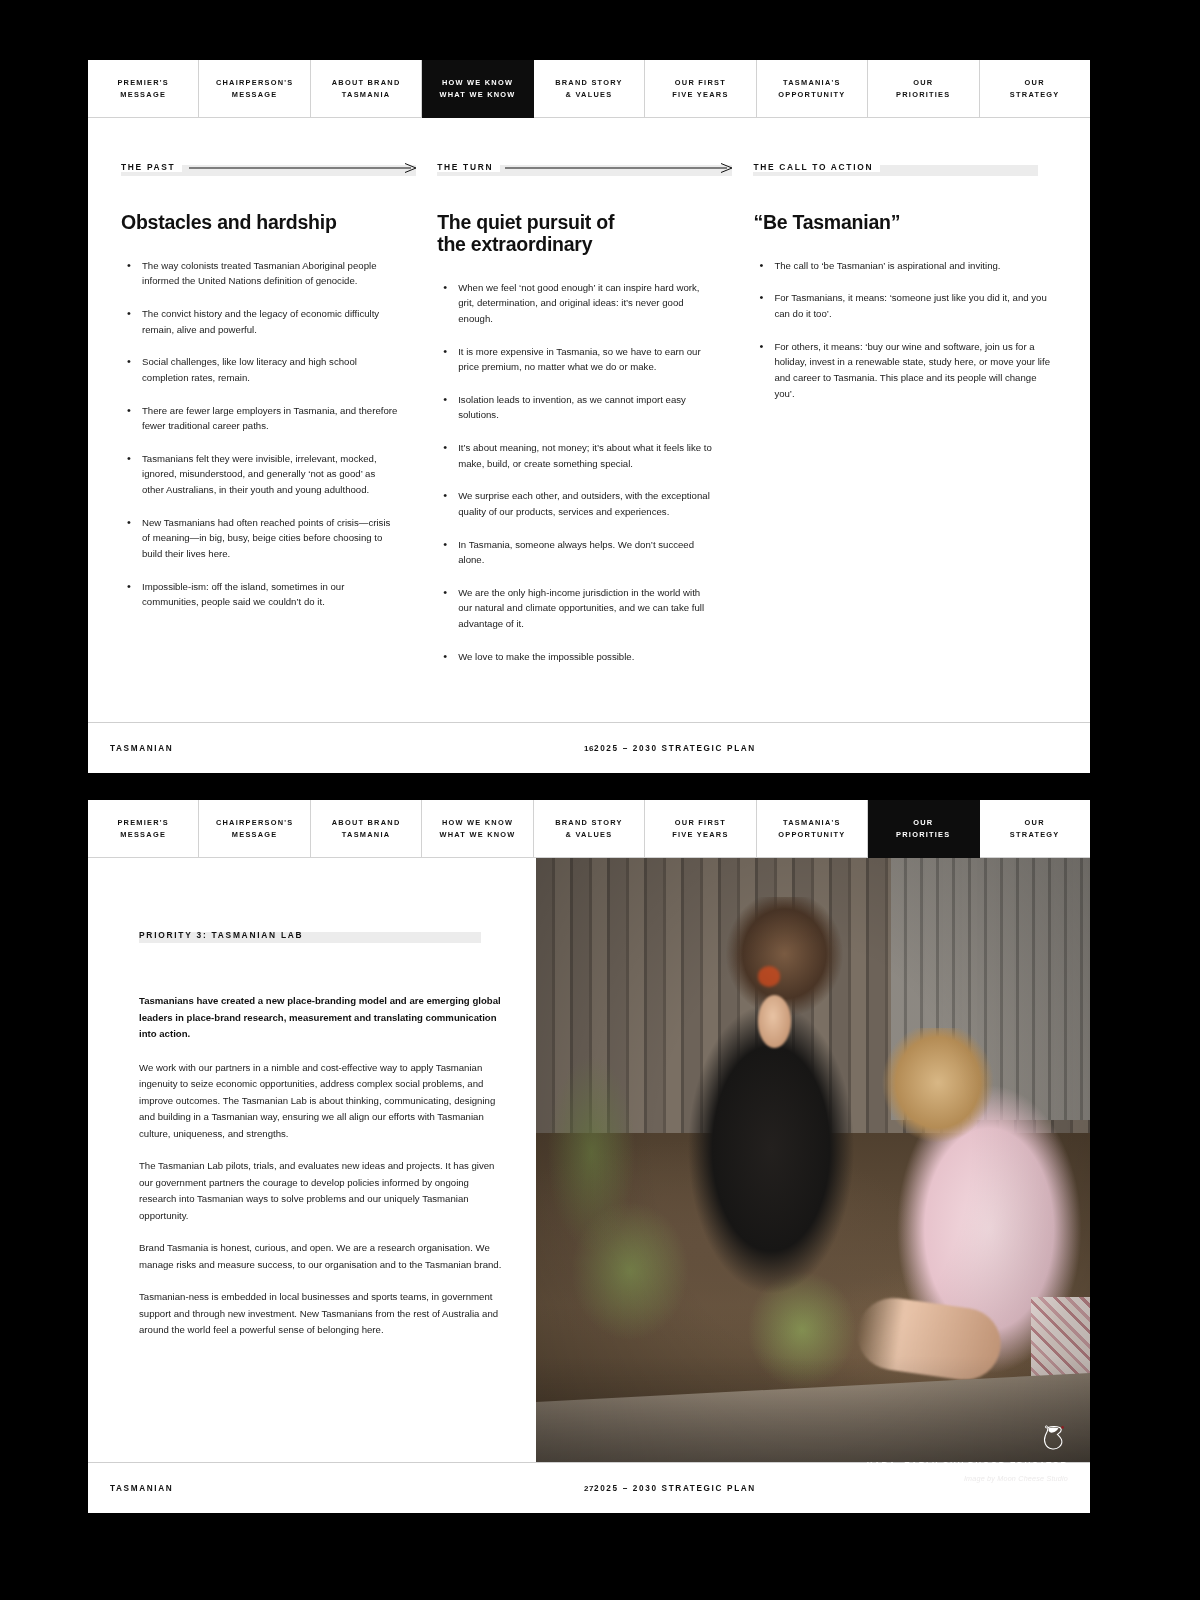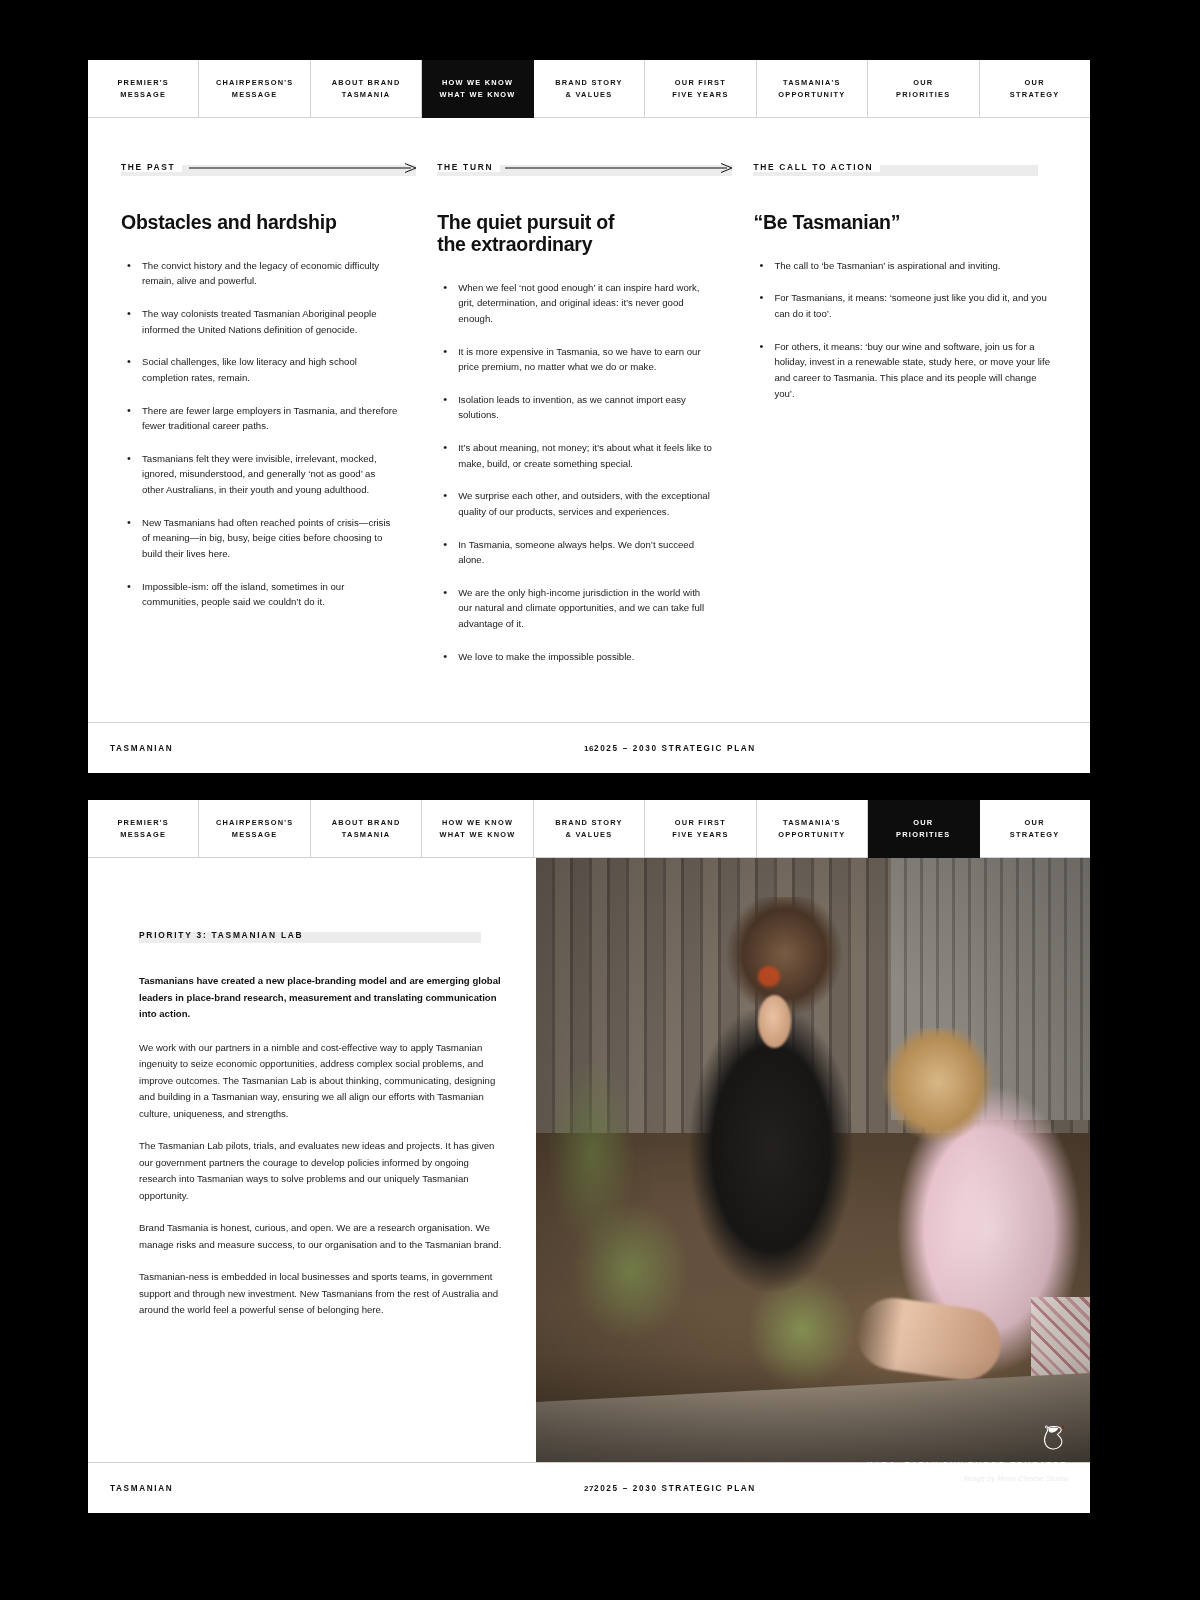--- a/index.html
+++ b/index.html
@@ -155,21 +155,21 @@
     padding: 66px 33px 0 51px;
     background: #fff;
   }
   .p2-right {
     flex: 1;
     position: relative;
     overflow: hidden;
     background: #4a4038;
   }
 
-  .p2-eyebrow-wrap { position: relative; height: 20px; margin-bottom: 29px; }
+  .p2-eyebrow-wrap { position: relative; height: 20px; margin-bottom: 49px; }
   .p2-eyebrow-bar {
     position: absolute; left: 0; top: 8px;
     width: 342px; height: 11px; background: #ececec;
   }
   .p2-eyebrow {
     position: relative; z-index: 2;
     font-size: 8.4px; font-weight: 700; letter-spacing: 1.75px;
     color: #111; background: transparent;
   }
   .p2-lead {
@@ -330,22 +330,22 @@
           <span class="eyebrow">THE PAST</span>
           <span class="eyebrow-arrow" style="left: 68px; width: 228px;">
             <svg width="228" height="10" viewBox="0 0 228 10">
               <line x1="0" y1="5" x2="222" y2="5" stroke="#111" stroke-width="1"></line>
               <polyline points="216,0.5 227,5 216,9.5" fill="none" stroke="#111" stroke-width="1"></polyline>
             </svg>
           </span>
         </div>
         <h2 class="col-title">Obstacles and hardship</h2>
         <ul class="bullets">
+          <li>The way colonists treated Tasmanian Aboriginal people informed the United Nations definition of genocide.</li>
           <li>The convict history and the legacy of economic difficulty remain, alive and powerful.</li>
-          <li>The way colonists treated Tasmanian Aboriginal people informed the United Nations definition of genocide.</li>
           <li>Social challenges, like low literacy and high school completion rates, remain.</li>
           <li>There are fewer large employers in Tasmania, and therefore fewer traditional career paths.</li>
           <li>Tasmanians felt they were invisible, irrelevant, mocked, ignored, misunderstood, and generally ‘not as good’ as other Australians, in their youth and young adulthood.</li>
           <li>New Tasmanians had often reached points of crisis—crisis of meaning—in big, busy, beige cities before choosing to build their lives here.</li>
           <li>Impossible-ism: off the island, sometimes in our communities, people said we couldn’t do it.</li>
         </ul>
       </div>
 
       <div class="col c2">
         <div class="eyebrow-wrap">

